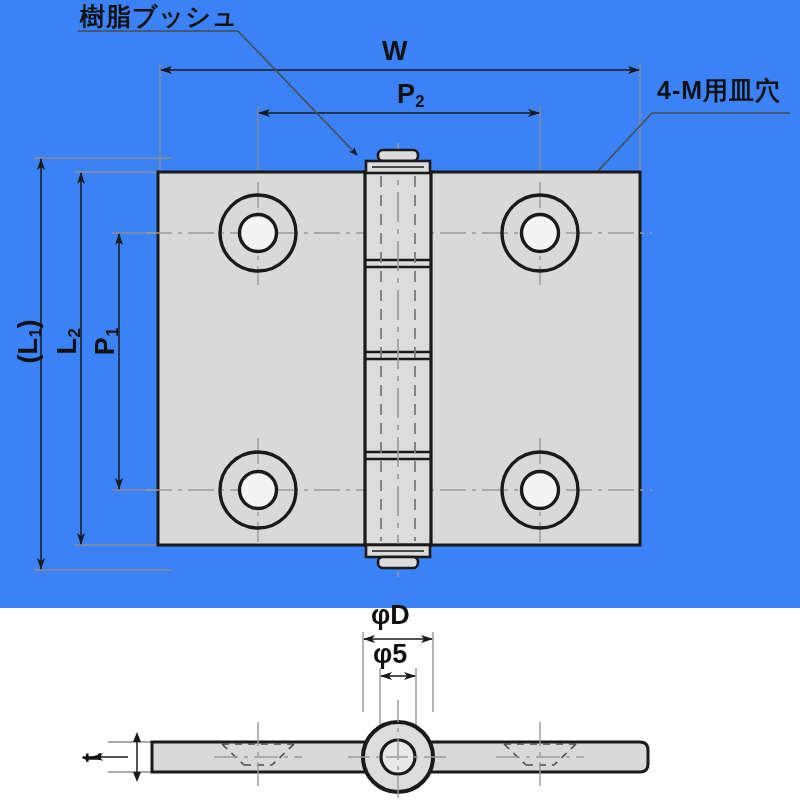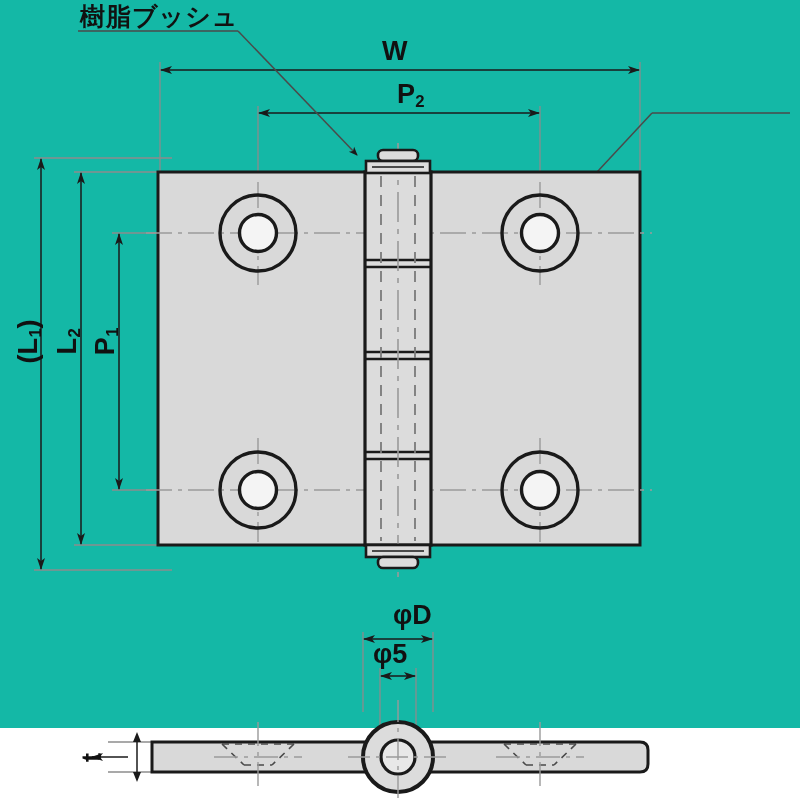--- a/index.html
+++ b/index.html
@@ -9,22 +9,22 @@
   }
   body {
     width: 800px;
     height: 800px;
     font-family: "Liberation Sans", sans-serif;
     overflow: hidden;
   }
   #drawing-root {
     position: relative;
     width: 800px;
-    height: 728px;
-    background: #14b8a6;
+    height: 608px;
+    background: #3b82f6;
   }
   svg.drawing {
     position: absolute;
     left: 0;
     top: 0;
     width: 800px;
     height: 800px;
     display: block;
   }
   .lbl {
@@ -245,38 +245,39 @@
 
     <g stroke="#9a9a9a" stroke-width="1.4" fill="none" stroke-dasharray="22 6 4 6">
       <line x1="398" y1="700" x2="398" y2="800"></line>
       <line x1="348" y1="757" x2="448" y2="757"></line>
     </g>
 
   </svg>
 
   <div class="lbl lbl-jp" style="left:80px; top:4px;">樹脂ブッシュ</div>
 
+  <div class="lbl lbl-jp" style="left:657px; top:78px;">4-M用皿穴</div>
 
   <div class="lbl lbl-dim" style="left:382px; top:38px;">W</div>
 
   <div class="lbl lbl-dim" style="left:381px; top:81px;margin-left:16px;">
     <span>P</span><sub>2</sub>
   </div>
 
   <div class="lbl lbl-dim rot90" style="left:-4px; top:328px; width:64px; text-align:center;">
     <span>(</span><span>L</span><sub>1</sub><span>)</span>
   </div>
 
   <div class="lbl lbl-dim rot90" style="left:41px; top:328px; width:52px; text-align:center;">
     <span>L</span><sub>2</sub>
   </div>
 
   <div class="lbl lbl-dim rot90" style="left:79px; top:328px; width:52px; text-align:center;">
     <span>P</span><sub>1</sub>
   </div>
 
-  <div class="lbl lbl-dim" style="left:393px; top:602px;">φD</div>
+  <div class="lbl lbl-dim" style="left:371px; top:602px;">φD</div>
 
   <div class="lbl lbl-dim" style="left:373px; top:641px;">φ5</div>
 
   <div class="lbl lbl-dim rot90" style="left:78px; top:744px; width:28px; text-align:center;">t</div>
 
 </div>
 
 </body></html>

